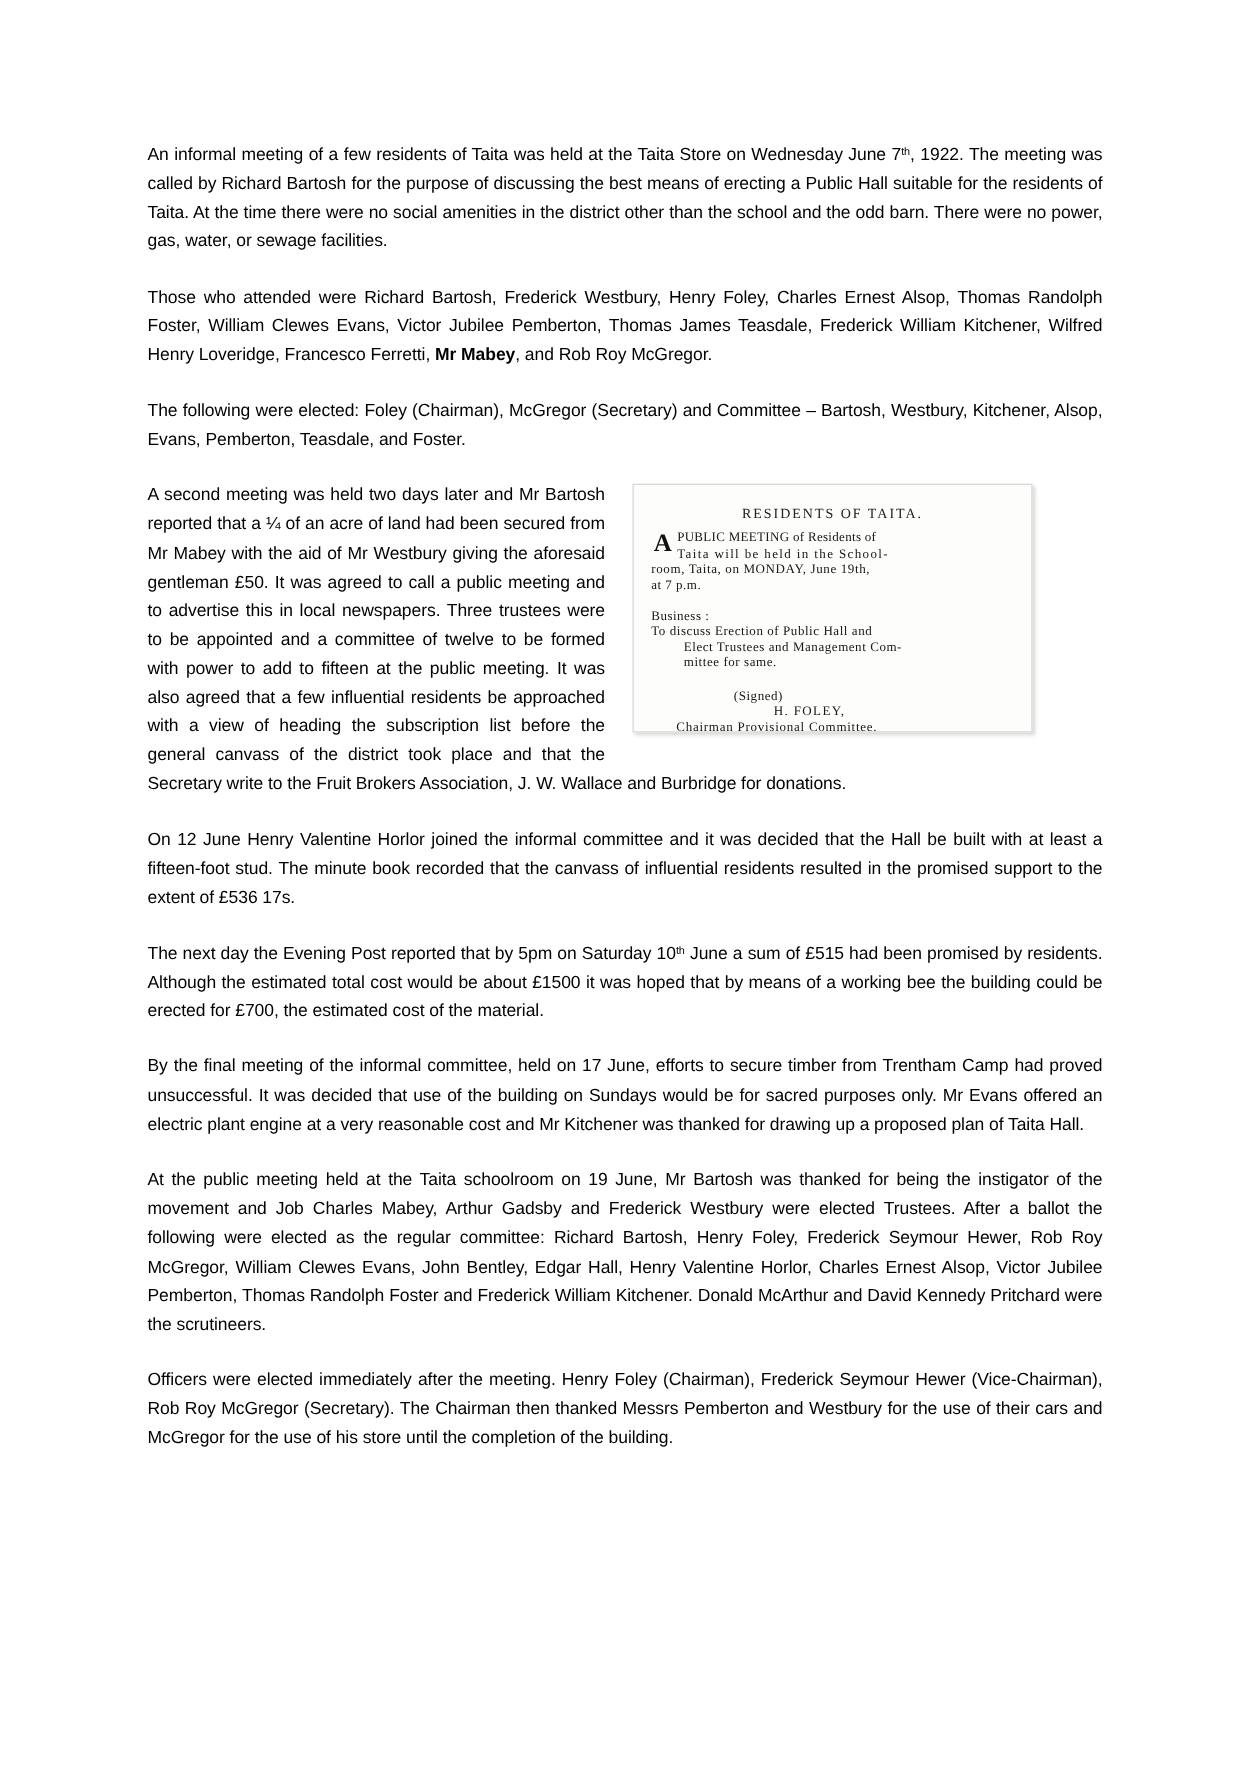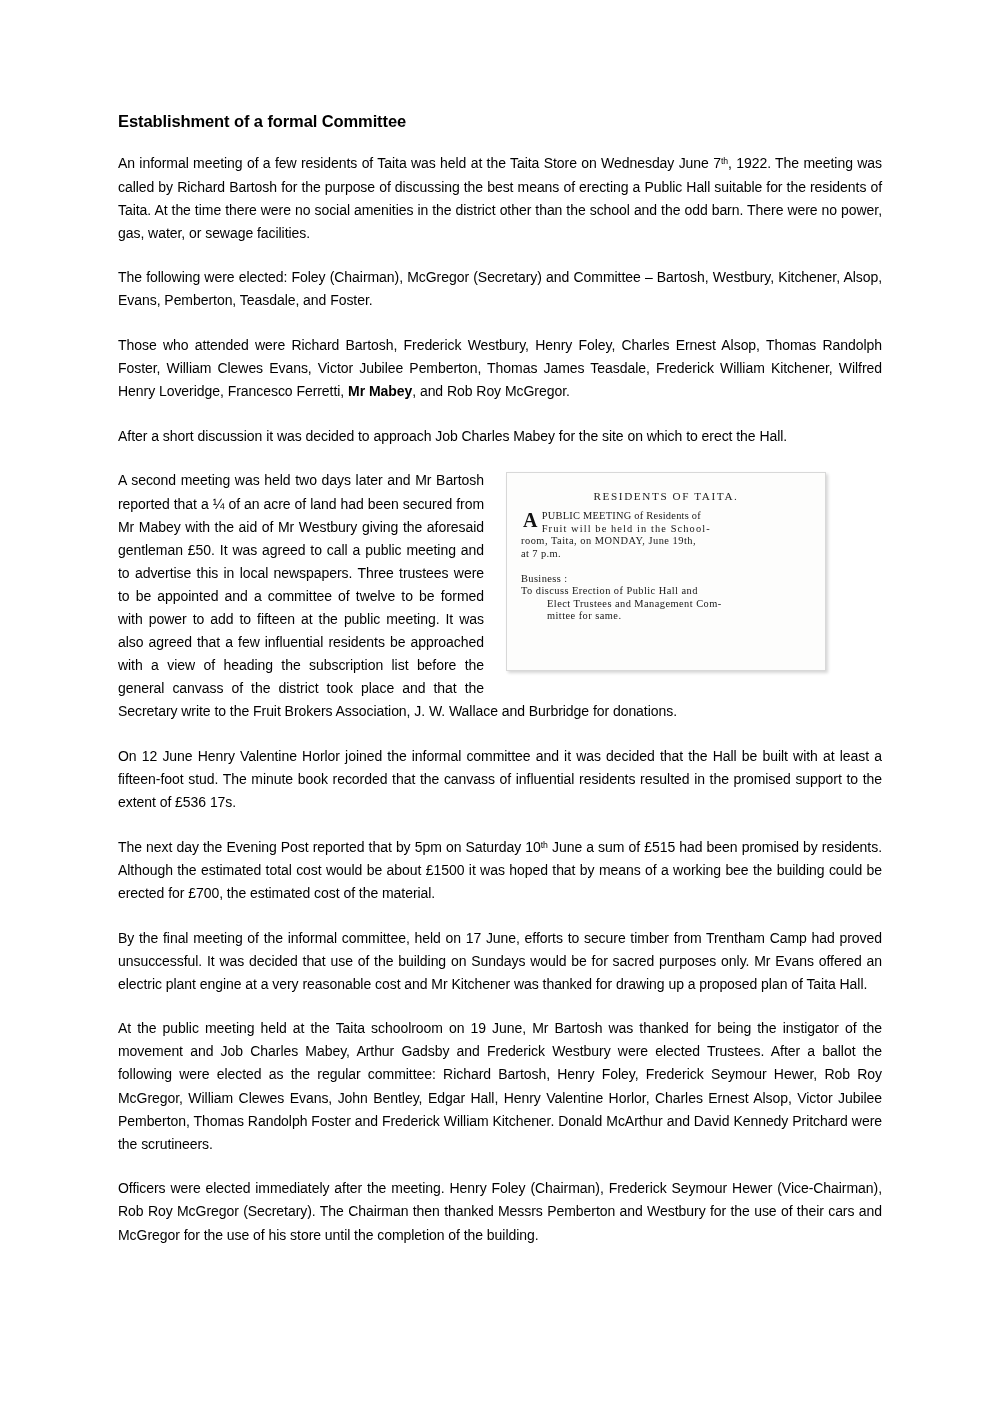--- a/index.html
+++ b/index.html
@@ -122,40 +122,43 @@
   }
   .clip-signed .sl1 { display: block; padding-left: 66px; }
   .clip-signed .sl2 { display: block; padding-left: 98px; letter-spacing: 1.1px; }
   .clip-signed .sl3 { display: block; padding-left: 20px; letter-spacing: 0.6px; }
 </style>
 </head>
 <body>
 
 <div class="page">
 
-  <h1 class="doc-heading">Establishment of a formal Committee</h1>
 
   <p class="body-par"><span>An informal meeting of a few residents of Taita was held at the Taita Store on Wednesday June 7</span><sup>th</sup><span>, 1922. The meeting was called by Richard Bartosh for the purpose of discussing the best means of erecting a Public Hall suitable for the residents of Taita. At the time there were no social amenities in the district other than the school and the odd barn. There were no power, gas, water, or sewage facilities.</span></p>
 
+  <p class="body-par"><span>Those who attended were Richard Bartosh, Frederick Westbury, Henry Foley, Charles Ernest Alsop, Thomas Randolph Foster, William Clewes Evans, Victor Jubilee Pemberton, Thomas James Teasdale, Frederick William Kitchener, Wilfred Henry Loveridge, Francesco Ferretti, </span><b>Mr Mabey</b><span>, and Rob Roy McGregor.</span></p>
+
   <p class="body-par">The following were elected: Foley (Chairman), McGregor (Secretary) and Committee – Bartosh, Westbury, Kitchener, Alsop, Evans, Pemberton, Teasdale, and Foster.</p>
 
-  <p class="body-par"><span>Those who attended were Richard Bartosh, Frederick Westbury, Henry Foley, Charles Ernest Alsop, Thomas Randolph Foster, William Clewes Evans, Victor Jubilee Pemberton, Thomas James Teasdale, Frederick William Kitchener, Wilfred Henry Loveridge, Francesco Ferretti, </span><b>Mr Mabey</b><span>, and Rob Roy McGregor.</span></p>
-
-  <p class="body-par">After a short discussion it was decided to approach Job Charles Mabey for the site on which to erect the Hall.</p>
 
   <div class="clipping-figure">
     <div class="clipping-frame">
       <div class="clip-inner">
         <div class="clip-title">RESIDENTS OF TAITA.</div>
-        <div class="clip-lead"><span class="clip-dropcap">A</span><span>PUBLIC MEETING of Residents of</span><span class="l2">Fruit will be held in the School-</span><span class="l3">room, Taita, on MONDAY, June 19th,</span><span class="l4">at 7 p.m.</span></div>
+        <div class="clip-lead"><span class="clip-dropcap">A</span><span>PUBLIC MEETING of Residents of</span><span class="l2">Taita will be held in the School-</span><span class="l3">room, Taita, on MONDAY, June 19th,</span><span class="l4">at 7 p.m.</span></div>
         <div class="clip-business-head">Business :</div>
         <div class="clip-business">
             <span class="bl1">To discuss Erection of Public Hall and</span>
             <span class="bl2">Elect Trustees and Management Com-</span>
             <span class="bl3">mittee for same.</span>
+          </div>
+        <div class="clip-signed">
+            <span class="sl1">(Signed)</span>
+            <span class="sl2">H. FOLEY,</span>
+            <span class="sl3">Chairman Provisional Committee.</span>
           </div>
       </div>
     </div>
   </div>
 
   <p class="body-par">A second meeting was held two days later and Mr Bartosh reported that a ¼ of an acre of land had been secured from Mr Mabey with the aid of Mr Westbury giving the aforesaid gentleman £50. It was agreed to call a public meeting and to advertise this in local newspapers. Three trustees were to be appointed and a committee of twelve to be formed with power to add to fifteen at the public meeting. It was also agreed that a few influential residents be approached with a view of heading the subscription list before the general canvass of the district took place and that the Secretary write to the Fruit Brokers Association, J. W. Wallace and Burbridge for donations.</p>
 
   <p class="body-par">On 12 June Henry Valentine Horlor joined the informal committee and it was decided that the Hall be built with at least a fifteen-foot stud. The minute book recorded that the canvass of influential residents resulted in the promised support to the extent of £536 17s.</p>
 
   <p class="body-par"><span>The next day the Evening Post reported that by 5pm on Saturday 10</span><sup>th</sup><span> June a sum of £515 had been promised by residents. Although the estimated total cost would be about £1500 it was hoped that by means of a working bee the building could be erected for £700, the estimated cost of the material.</span></p>

